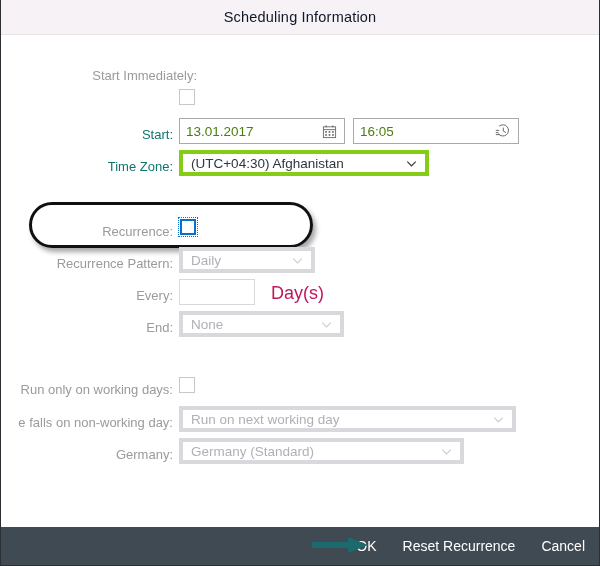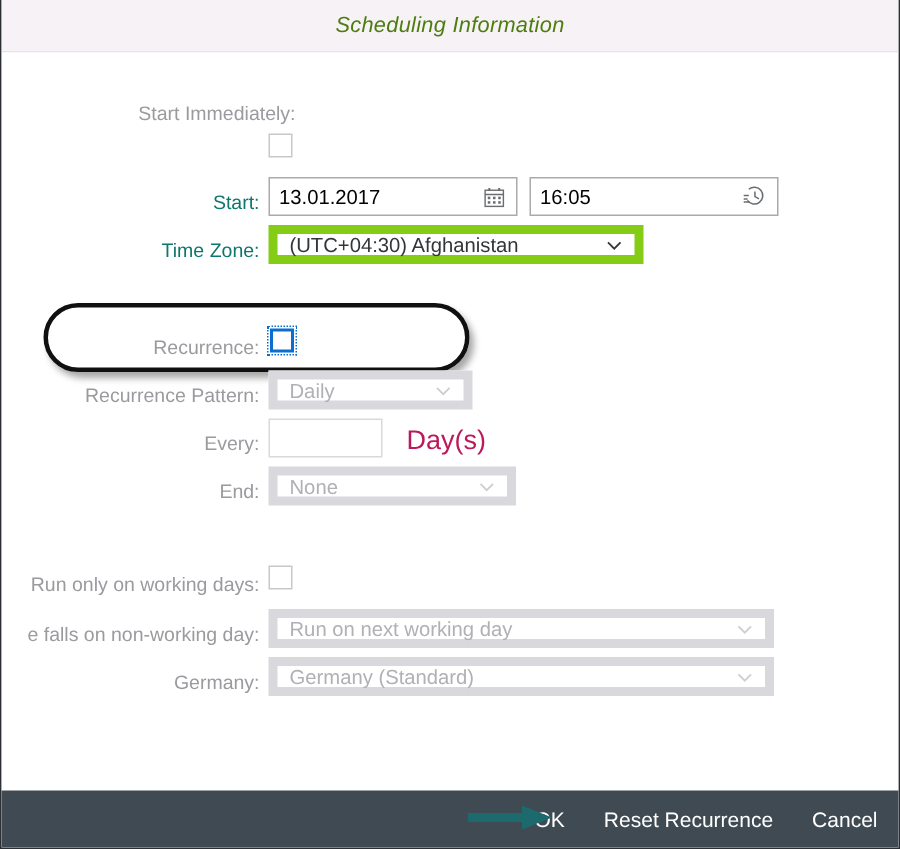--- a/index.html
+++ b/index.html
@@ -26,23 +26,22 @@
   .dialog-header {
     height: 34px;
     background: #f7f2f5;
     border-bottom: 1px solid #e8e2e6;
     display: flex;
     align-items: center;
     justify-content: center;
   }
   .dialog-title {
     font-size: 14.5px;
-    color: #4d7c0f;
+    color: #0f172a;
     letter-spacing: .2px;
-    font-style: italic;
   }
 
   
   .form-body {
     position: relative;
     height: 492px;
     background: #ffffff;
   }
 
   .row {
@@ -75,40 +74,40 @@
   
   .inp {
     box-sizing: border-box;
     height: 26px;
     border: 1px solid #a9a9ae;
     background: #ffffff;
     display: flex;
     align-items: center;
     padding: 0 6px;
     font-size: 13.5px;
-    color: #000000;
+    color: #4d7c0f;
   }
   .inp .val { flex: 1; }
   .inp .ico {
     width: 18px; height: 18px;
     display: flex; align-items: center; justify-content: center;
     color: #6a6d70;
   }
 
   
   .inp.disabled {
     border-color: #d9d9dd;
     color: #bfbfc4;
   }
 
   
   .sel {
     box-sizing: border-box;
     height: 26px;
-    border: 6px solid #84cc16;
+    border: 4px solid #84cc16;
     background: #ffffff;
     display: flex;
     align-items: center;
     padding: 0 6px 0 8px;
     font-size: 13.5px;
     color: #32363a;
   }
   .sel .val { flex: 1; white-space: nowrap; overflow: hidden; }
   .sel .chev {
     width: 16px; height: 16px;
@@ -277,21 +276,21 @@
       <span class="chev">
         <svg width="13" height="13" viewBox="0 0 14 14" fill="none" stroke="#cdcdd2" stroke-width="1.3">
           <polyline points="2.5,5 7,9.5 11.5,5"></polyline>
         </svg>
       </span>
     </div>
 
     <div class="row" style="left:0; top:403px; width:172px; justify-content:flex-end;">
       <span class="lbl">Germany:</span>
     </div>
-    <div class="sel disabled" style="position:absolute; left:178px; top:403px; width:337px;">
+    <div class="sel disabled" style="position:absolute; left:178px; top:403px; width:285px;">
       <span class="val">Germany (Standard)</span>
       <span class="chev">
         <svg width="13" height="13" viewBox="0 0 14 14" fill="none" stroke="#cdcdd2" stroke-width="1.3">
           <polyline points="2.5,5 7,9.5 11.5,5"></polyline>
         </svg>
       </span>
     </div>
 
   </div>
 

